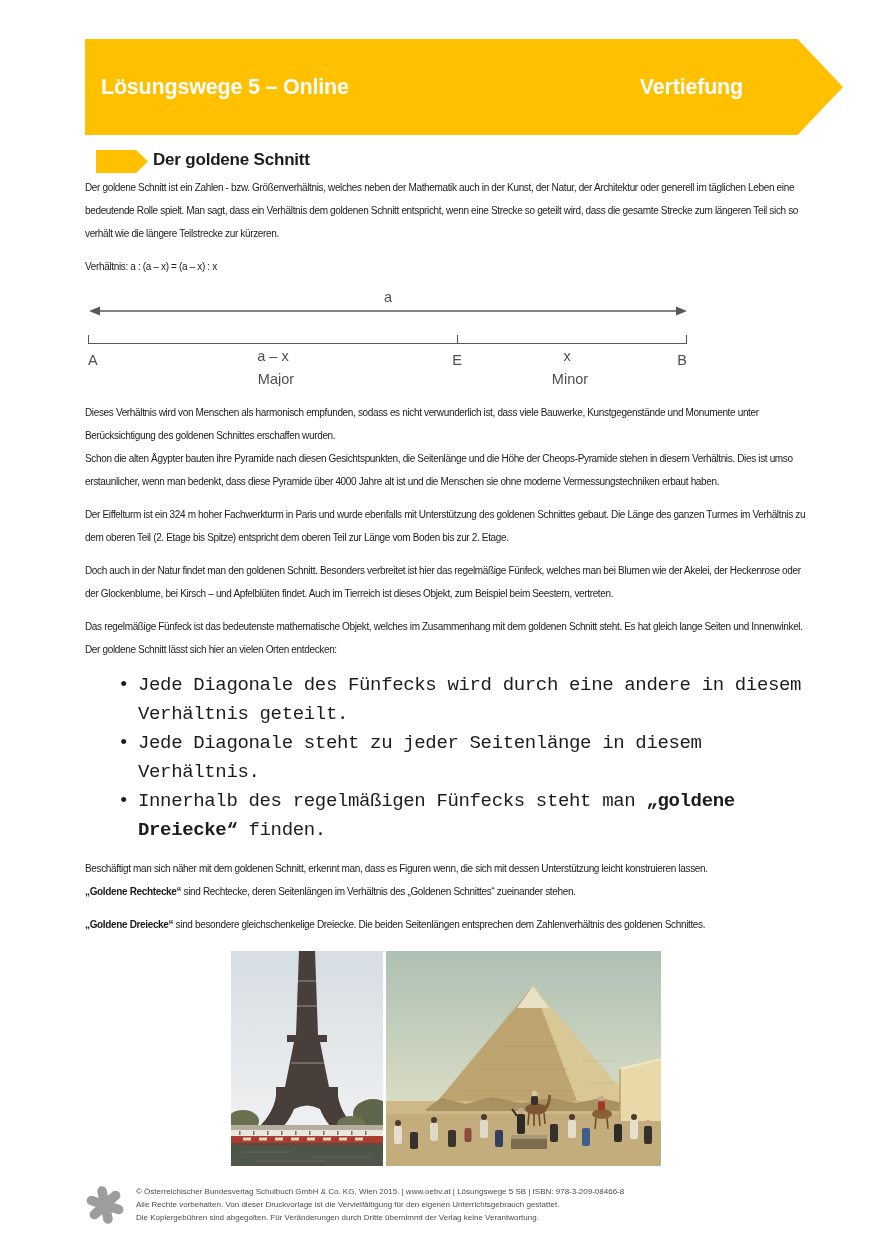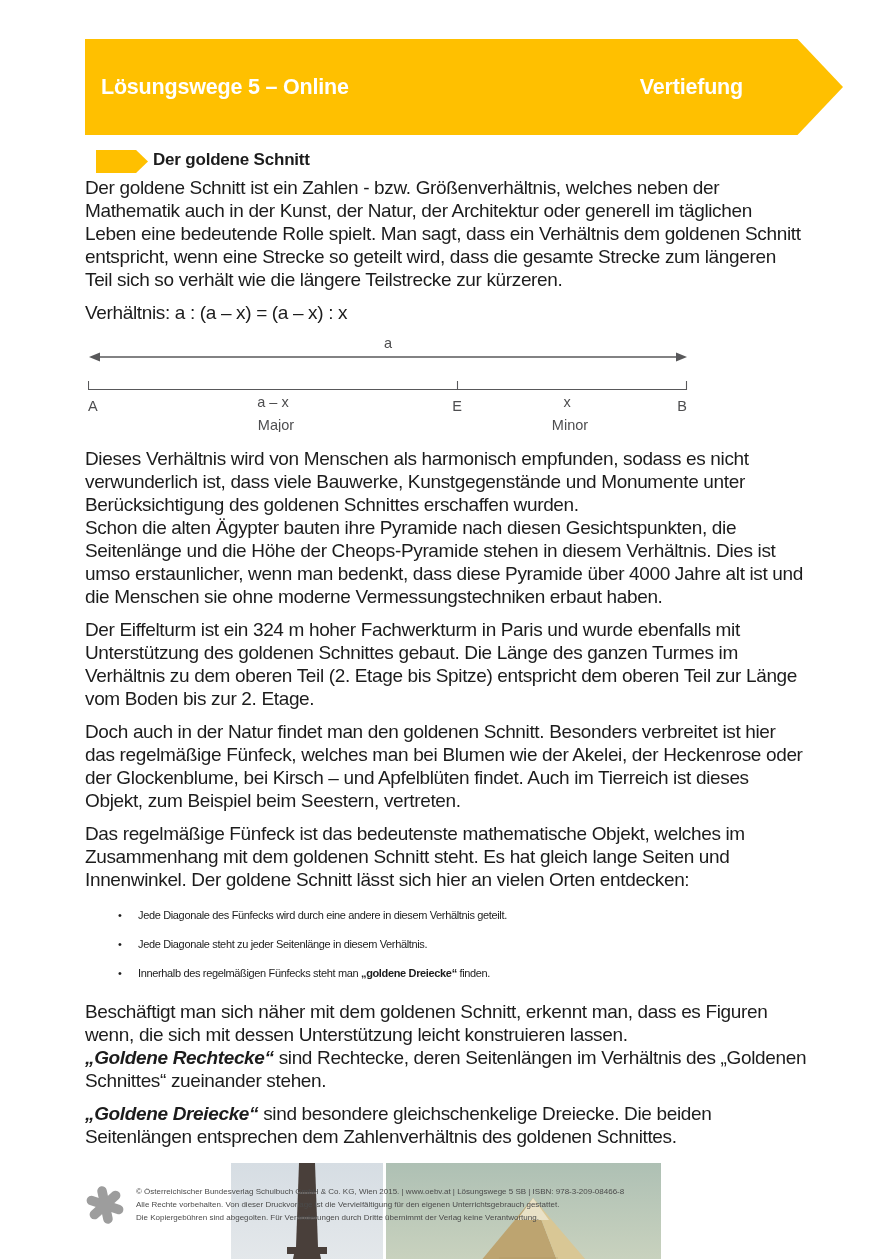--- a/index.html
+++ b/index.html
@@ -19,34 +19,34 @@
   
   .content { position:absolute; left:85px; top:150px; width:722px; }
   .section-heading { display:flex; align-items:flex-start; gap:5px; margin:0 0 3px -1px;padding-left:12px; }
   .arrow-chip {
     width:52px; height:23px; background:#FFC000;
     clip-path:polygon(0 0, 77% 0, 100% 50%, 77% 100%, 0 100%);
     flex:0 0 auto;
   }
   h1.doc-title { font-size:17px; font-weight:bold; margin:0; letter-spacing:-0.2px; }
   p.body {
-    margin:0 0 10px 0; font-size:19px; line-height:23px; letter-spacing:-0.35px;
-  }
-  p.body b { letter-spacing:-0.35px;font-style:italic; }
+    margin:0 0 10px 0; font-size:10px; line-height:23px; letter-spacing:-0.35px;
+  }
+  p.body b { letter-spacing:-0.35px; }
   .block { display:block; }
   
   .diagram { display:block; margin:4px 0 12px 3px; }
   .diagram text {
     font-family:"Liberation Sans", sans-serif; font-size:14.5px; fill:#4e4e50;
   }
   .diagram .strokes { stroke:#58585a; }
   
   ul.bullets { margin:2px 0 12px 0; padding:0; list-style:none; }
   ul.bullets li {
-    position:relative; padding-left:53px; font-size:11px; line-height:29px; letter-spacing:-0.35px;
+    position:relative; padding-left:53px; font-size:19px; line-height:29px; letter-spacing:-0.35px;font-family:Liberation Mono, monospace;
   }
   ul.bullets li::before { content:"\2022"; position:absolute; left:33px; }
   
   .photos { display:flex; gap:3px; margin:15px 0 0 146px; }
   .photos figure { margin:0; line-height:0; }
   
   .footer { position:absolute; left:84px; top:1182px; display:flex; align-items:flex-start; gap:10px; }
   .footer-text { font-size:8px; line-height:13px; color:#4b4b4b; padding-top:3px; }
 </style>
 </head>

